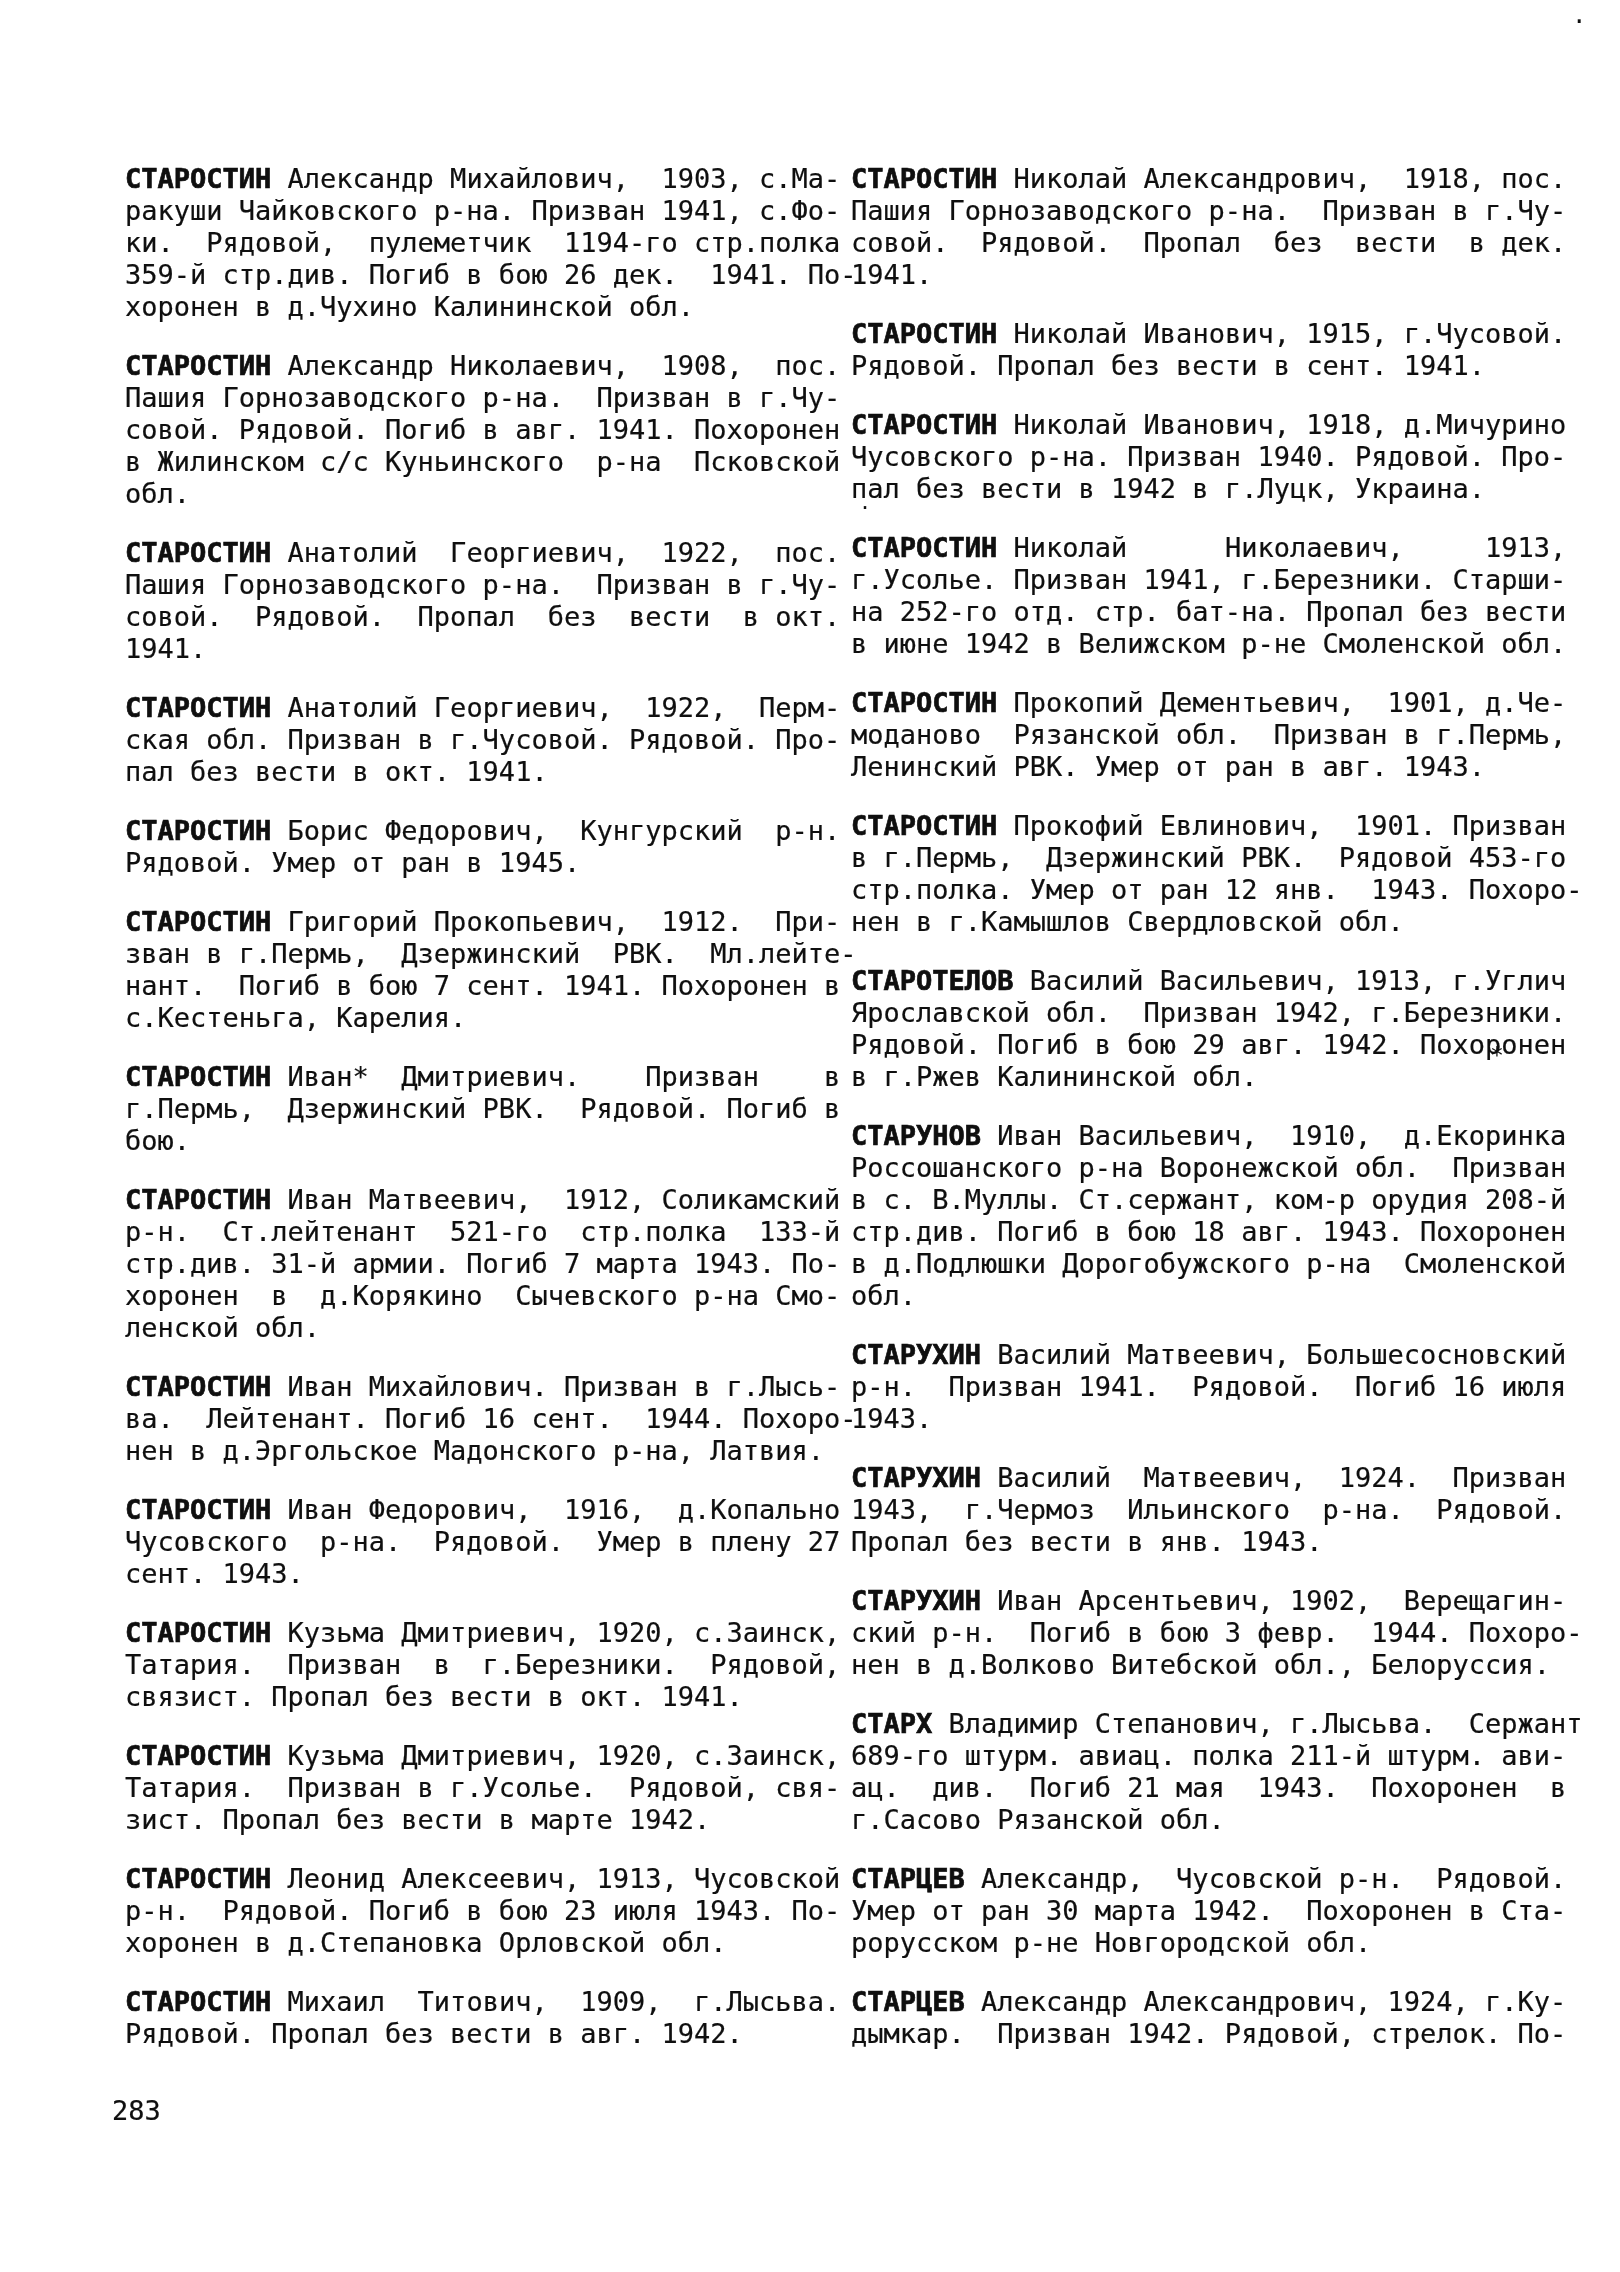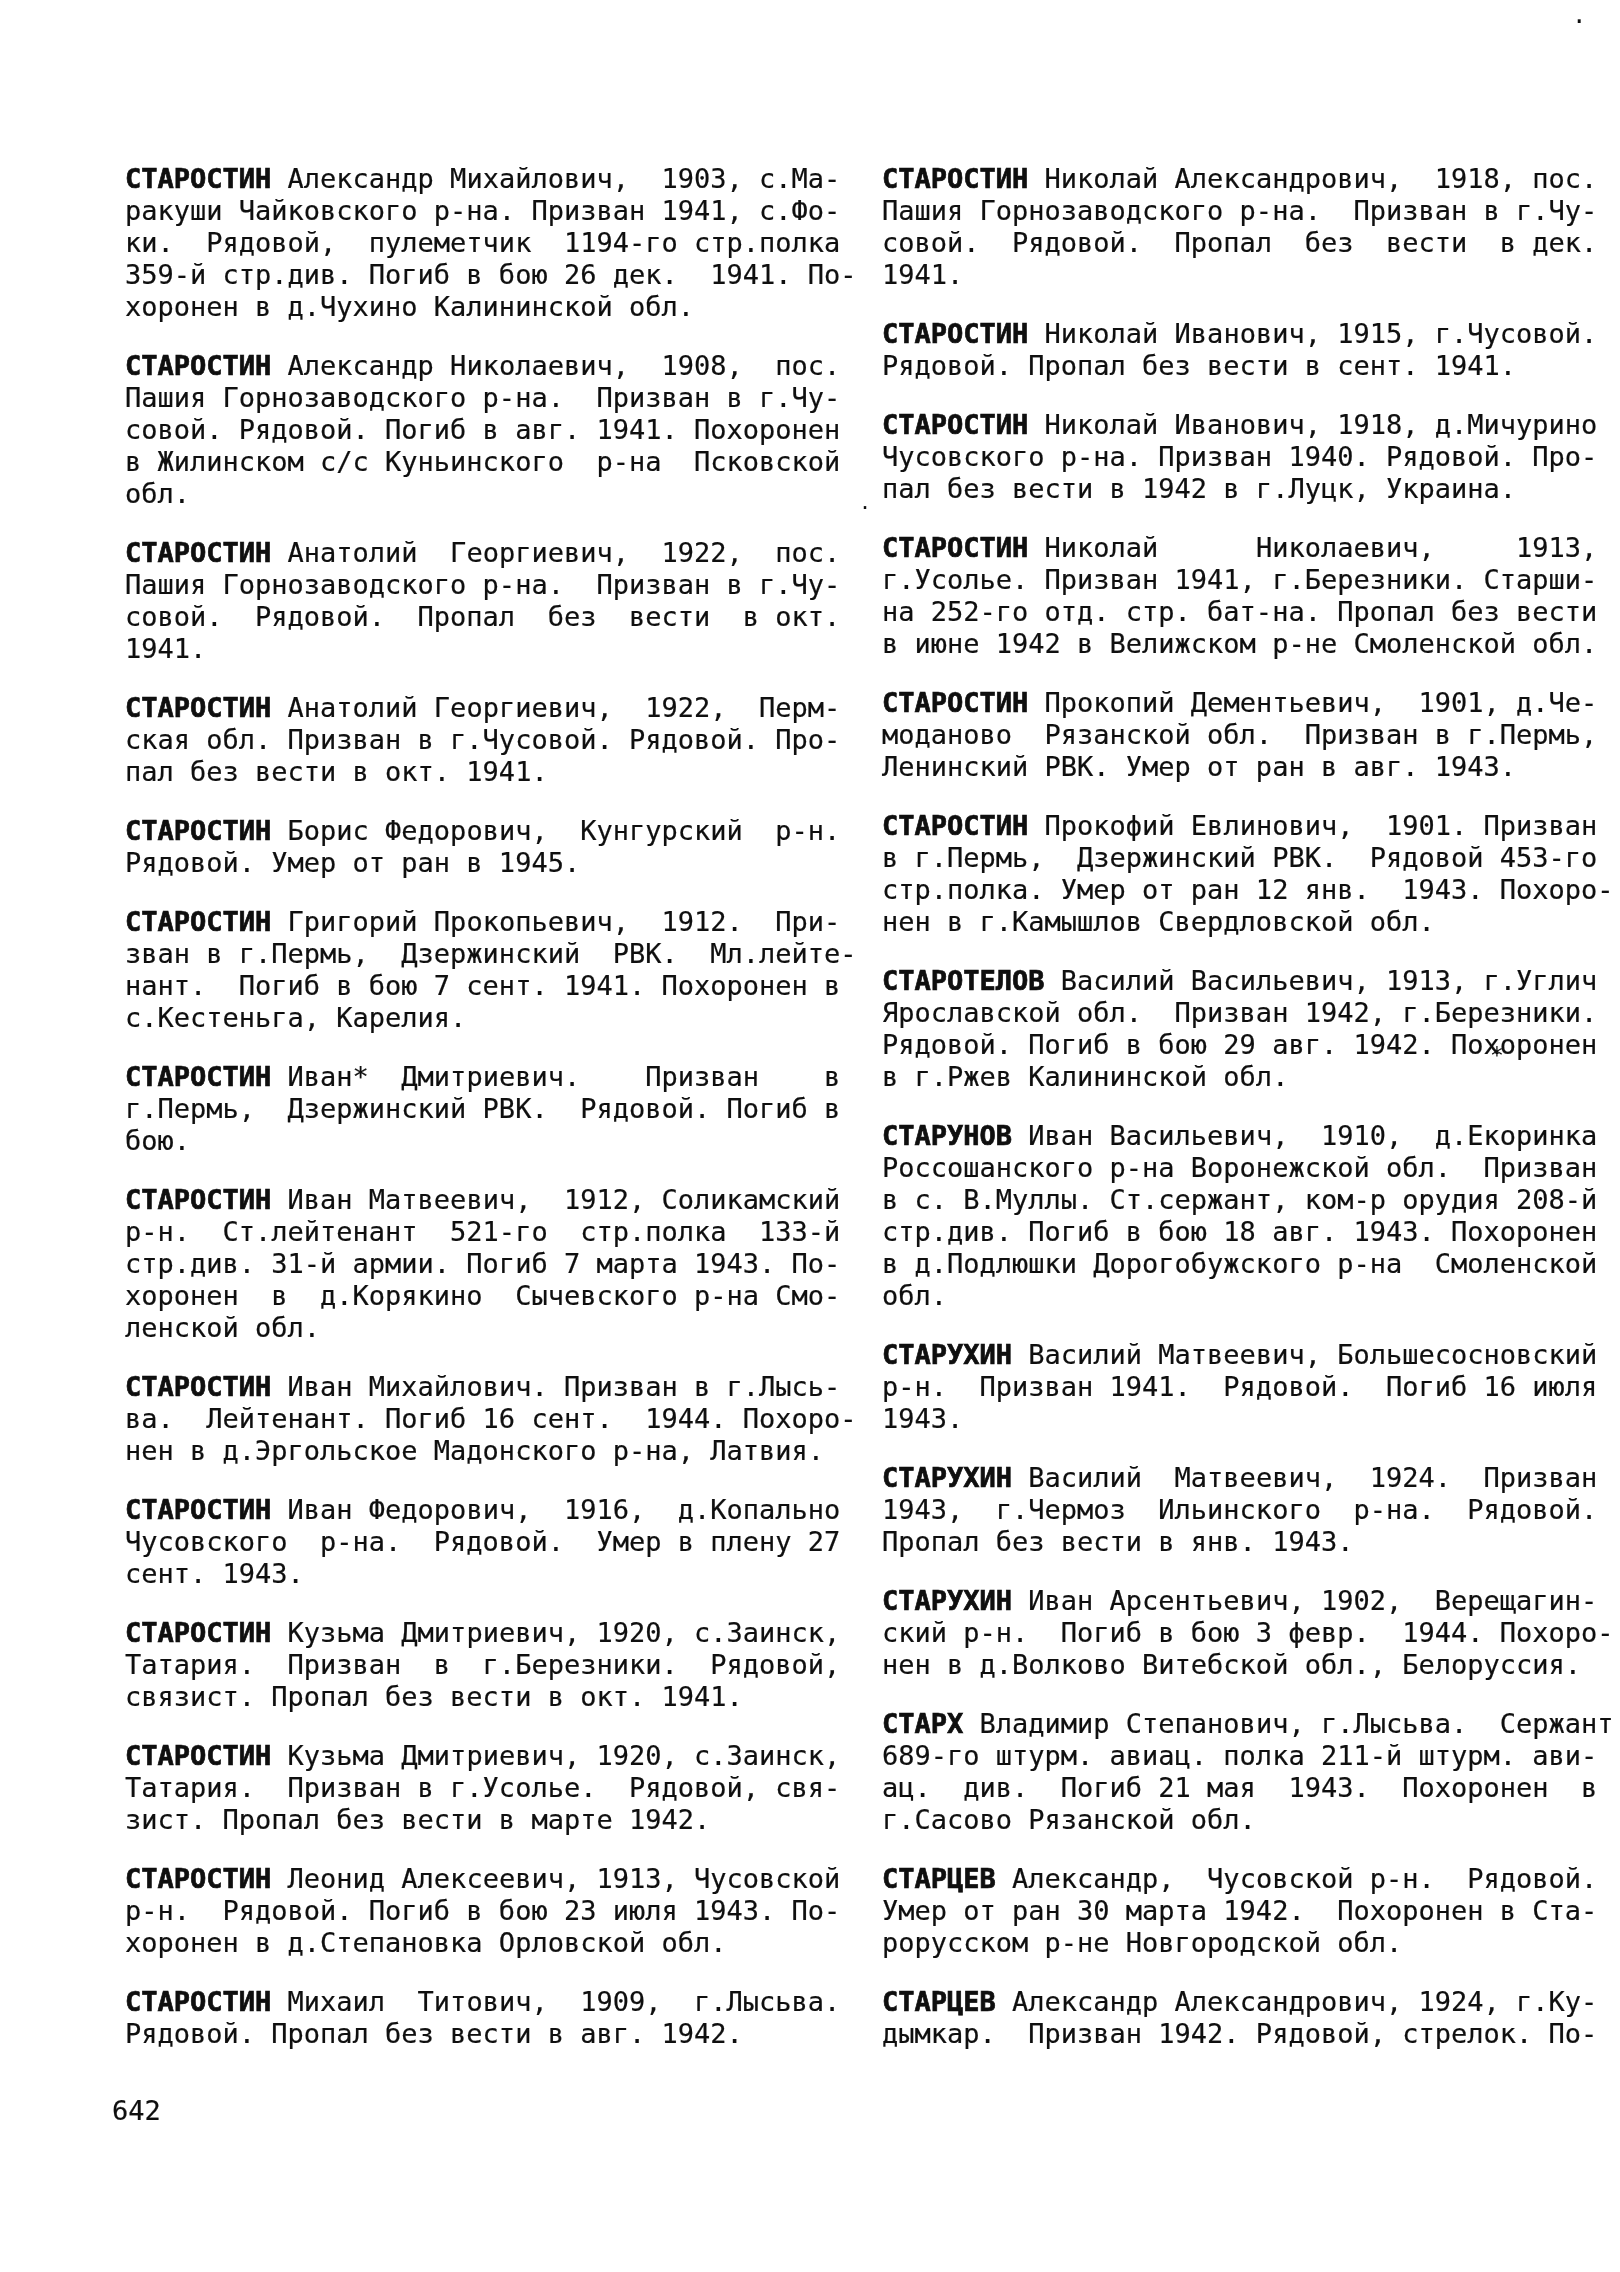--- a/index.html
+++ b/index.html
@@ -12,21 +12,21 @@
   }
   .col{
     position:absolute;
     top:163px;
     font-size:27px;
     line-height:32px;
     white-space:pre;
     -webkit-text-stroke:0.2px currentColor;
   }
   .col.left{left:114px;width:723px;margin-left:11px;}
-  .col.right{left:851px;width:715px;margin-left:31px;}
+  .col.right{left:851px;width:715px;}
   .entry + .entry{margin-top:27px;}
   .line{height:32px;}
   .surname{
     font-weight:700;
     -webkit-text-stroke:0.7px currentColor;
   }
   .page-number{
     position:absolute;
     left:112px;top:2095px;
     font-size:27px;line-height:32px;
@@ -37,20 +37,20 @@
     line-height:1;
     font-family:"DejaVu Sans Mono", monospace;
   }
 </style>
 </head>
 <body>
 
 <div class="page" style="color: rgb(15, 15, 15); background: rgb(255, 255, 255);">
   <div class="col left"><div class="entry"><div class="line"><span class="surname">СТАРОСТИН</span> Александр Михайлович,  1903, с.Ма-</div><div class="line">ракуши Чайковского р-на. Призван 1941, с.Фо-</div><div class="line">ки.  Рядовой,  пулеметчик  1194-го стр.полка</div><div class="line">359-й стр.див. Погиб в бою 26 дек.  1941. По-</div><div class="line">хоронен в д.Чухино Калининской обл.</div></div><div class="entry"><div class="line"><span class="surname">СТАРОСТИН</span> Александр Николаевич,  1908,  пос.</div><div class="line">Пашия Горнозаводского р-на.  Призван в г.Чу-</div><div class="line">совой. Рядовой. Погиб в авг. 1941. Похоронен</div><div class="line">в Жилинском с/с Куньинского  р-на  Псковской</div><div class="line">обл.</div></div><div class="entry"><div class="line"><span class="surname">СТАРОСТИН</span> Анатолий  Георгиевич,  1922,  пос.</div><div class="line">Пашия Горнозаводского р-на.  Призван в г.Чу-</div><div class="line">совой.  Рядовой.  Пропал  без  вести  в окт.</div><div class="line">1941.</div></div><div class="entry"><div class="line"><span class="surname">СТАРОСТИН</span> Анатолий Георгиевич,  1922,  Перм-</div><div class="line">ская обл. Призван в г.Чусовой. Рядовой. Про-</div><div class="line">пал без вести в окт. 1941.</div></div><div class="entry"><div class="line"><span class="surname">СТАРОСТИН</span> Борис Федорович,  Кунгурский  р-н.</div><div class="line">Рядовой. Умер от ран в 1945.</div></div><div class="entry"><div class="line"><span class="surname">СТАРОСТИН</span> Григорий Прокопьевич,  1912.  При-</div><div class="line">зван в г.Пермь,  Дзержинский  РВК.  Мл.лейте-</div><div class="line">нант.  Погиб в бою 7 сент. 1941. Похоронен в</div><div class="line">с.Кестеньга, Карелия.</div></div><div class="entry"><div class="line"><span class="surname">СТАРОСТИН</span> Иван*  Дмитриевич.    Призван    в</div><div class="line">г.Пермь,  Дзержинский РВК.  Рядовой. Погиб в</div><div class="line">бою.</div></div><div class="entry"><div class="line"><span class="surname">СТАРОСТИН</span> Иван Матвеевич,  1912, Соликамский</div><div class="line">р-н.  Ст.лейтенант  521-го  стр.полка  133-й</div><div class="line">стр.див. 31-й армии. Погиб 7 марта 1943. По-</div><div class="line">хоронен  в  д.Корякино  Сычевского р-на Смо-</div><div class="line">ленской обл.</div></div><div class="entry"><div class="line"><span class="surname">СТАРОСТИН</span> Иван Михайлович. Призван в г.Лысь-</div><div class="line">ва.  Лейтенант. Погиб 16 сент.  1944. Похоро-</div><div class="line">нен в д.Эргольское Мадонского р-на, Латвия.</div></div><div class="entry"><div class="line"><span class="surname">СТАРОСТИН</span> Иван Федорович,  1916,  д.Копально</div><div class="line">Чусовского  р-на.  Рядовой.  Умер в плену 27</div><div class="line">сент. 1943.</div></div><div class="entry"><div class="line"><span class="surname">СТАРОСТИН</span> Кузьма Дмитриевич, 1920, с.Заинск,</div><div class="line">Татария.  Призван  в  г.Березники.  Рядовой,</div><div class="line">связист. Пропал без вести в окт. 1941.</div></div><div class="entry"><div class="line"><span class="surname">СТАРОСТИН</span> Кузьма Дмитриевич, 1920, с.Заинск,</div><div class="line">Татария.  Призван в г.Усолье.  Рядовой, свя-</div><div class="line">зист. Пропал без вести в марте 1942.</div></div><div class="entry"><div class="line"><span class="surname">СТАРОСТИН</span> Леонид Алексеевич, 1913, Чусовской</div><div class="line">р-н.  Рядовой. Погиб в бою 23 июля 1943. По-</div><div class="line">хоронен в д.Степановка Орловской обл.</div></div><div class="entry"><div class="line"><span class="surname">СТАРОСТИН</span> Михаил  Титович,  1909,  г.Лысьва.</div><div class="line">Рядовой. Пропал без вести в авг. 1942.</div></div></div>
   <div class="col right"><div class="entry"><div class="line"><span class="surname">СТАРОСТИН</span> Николай Александрович,  1918, пос.</div><div class="line">Пашия Горнозаводского р-на.  Призван в г.Чу-</div><div class="line">совой.  Рядовой.  Пропал  без  вести  в дек.</div><div class="line">1941.</div></div><div class="entry"><div class="line"><span class="surname">СТАРОСТИН</span> Николай Иванович, 1915, г.Чусовой.</div><div class="line">Рядовой. Пропал без вести в сент. 1941.</div></div><div class="entry"><div class="line"><span class="surname">СТАРОСТИН</span> Николай Иванович, 1918, д.Мичурино</div><div class="line">Чусовского р-на. Призван 1940. Рядовой. Про-</div><div class="line">пал без вести в 1942 в г.Луцк, Украина.</div></div><div class="entry"><div class="line"><span class="surname">СТАРОСТИН</span> Николай      Николаевич,     1913,</div><div class="line">г.Усолье. Призван 1941, г.Березники. Старши-</div><div class="line">на 252-го отд. стр. бат-на. Пропал без вести</div><div class="line">в июне 1942 в Велижском р-не Смоленской обл.</div></div><div class="entry"><div class="line"><span class="surname">СТАРОСТИН</span> Прокопий Дементьевич,  1901, д.Че-</div><div class="line">моданово  Рязанской обл.  Призван в г.Пермь,</div><div class="line">Ленинский РВК. Умер от ран в авг. 1943.</div></div><div class="entry"><div class="line"><span class="surname">СТАРОСТИН</span> Прокофий Евлинович,  1901. Призван</div><div class="line">в г.Пермь,  Дзержинский РВК.  Рядовой 453-го</div><div class="line">стр.полка. Умер от ран 12 янв.  1943. Похоро-</div><div class="line">нен в г.Камышлов Свердловской обл.</div></div><div class="entry"><div class="line"><span class="surname">СТАРОТЕЛОВ</span> Василий Васильевич, 1913, г.Углич</div><div class="line">Ярославской обл.  Призван 1942, г.Березники.</div><div class="line">Рядовой. Погиб в бою 29 авг. 1942. Похоронен</div><div class="line">в г.Ржев Калининской обл.</div></div><div class="entry"><div class="line"><span class="surname">СТАРУНОВ</span> Иван Васильевич,  1910,  д.Екоринка</div><div class="line">Россошанского р-на Воронежской обл.  Призван</div><div class="line">в с. В.Муллы. Ст.сержант, ком-р орудия 208-й</div><div class="line">стр.див. Погиб в бою 18 авг. 1943. Похоронен</div><div class="line">в д.Подлюшки Дорогобужского р-на  Смоленской</div><div class="line">обл.</div></div><div class="entry"><div class="line"><span class="surname">СТАРУХИН</span> Василий Матвеевич, Большесосновский</div><div class="line">р-н.  Призван 1941.  Рядовой.  Погиб 16 июля</div><div class="line">1943.</div></div><div class="entry"><div class="line"><span class="surname">СТАРУХИН</span> Василий  Матвеевич,  1924.  Призван</div><div class="line">1943,  г.Чермоз  Ильинского  р-на.  Рядовой.</div><div class="line">Пропал без вести в янв. 1943.</div></div><div class="entry"><div class="line"><span class="surname">СТАРУХИН</span> Иван Арсентьевич, 1902,  Верещагин-</div><div class="line">ский р-н.  Погиб в бою 3 февр.  1944. Похоро-</div><div class="line">нен в д.Волково Витебской обл., Белоруссия.</div></div><div class="entry"><div class="line"><span class="surname">СТАРХ</span> Владимир Степанович, г.Лысьва.  Сержант</div><div class="line">689-го штурм. авиац. полка 211-й штурм. ави-</div><div class="line">ац.  див.  Погиб 21 мая  1943.  Похоронен  в</div><div class="line">г.Сасово Рязанской обл.</div></div><div class="entry"><div class="line"><span class="surname">СТАРЦЕВ</span> Александр,  Чусовской р-н.  Рядовой.</div><div class="line">Умер от ран 30 марта 1942.  Похоронен в Ста-</div><div class="line">рорусском р-не Новгородской обл.</div></div><div class="entry"><div class="line"><span class="surname">СТАРЦЕВ</span> Александр Александрович, 1924, г.Ку-</div><div class="line">дымкар.  Призван 1942. Рядовой, стрелок. По-</div></div></div>
-  <div class="page-number">642</div>
+  <div class="page-number">283</div>
   <div id="artifacts">
       <span class="artifact" style="left: 1490px; top: 1044px; font-size: 23px;">*</span>
       <span class="artifact" style="left: 1572px; top: 2.7px; font-size: 24px;">.</span>
       <span class="artifact" style="left: 859px; top: 492px; font-size: 20px;">.</span>
     </div>
 </div>
 
 
 </body></html>

